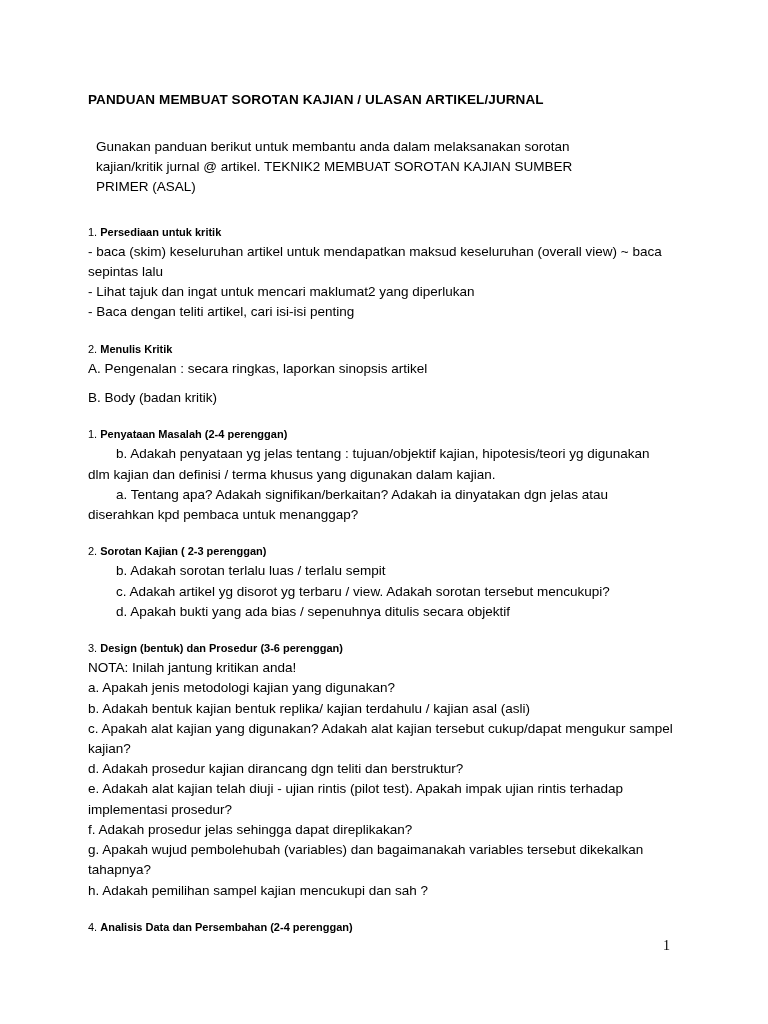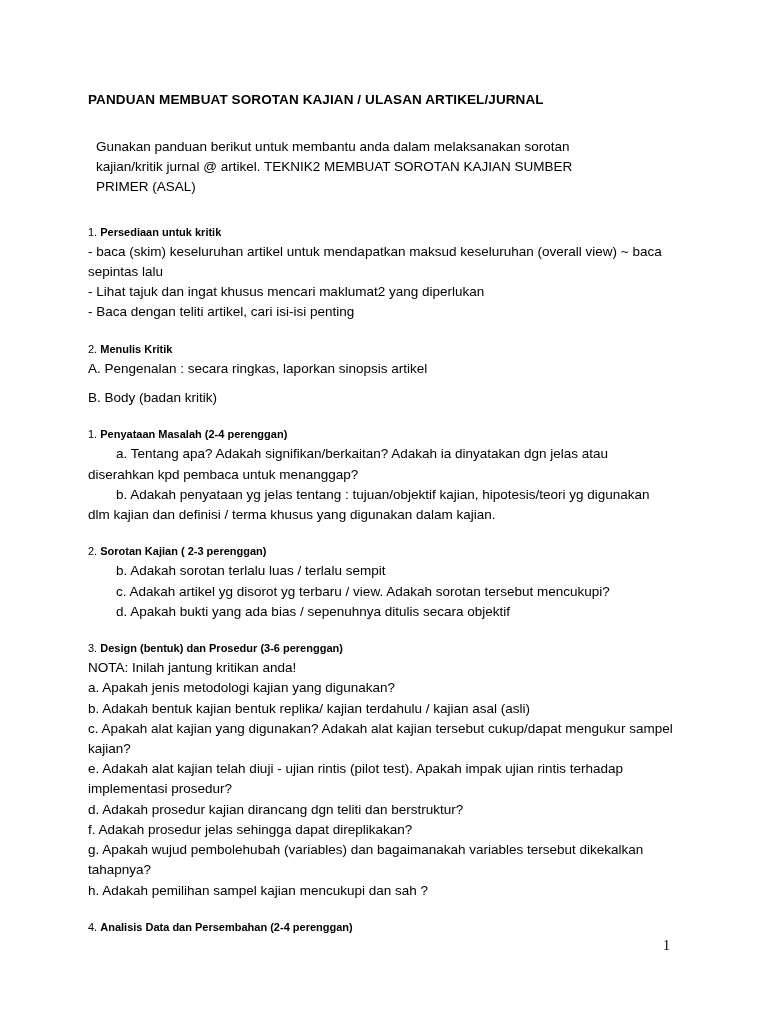--- a/index.html
+++ b/index.html
@@ -100,43 +100,43 @@
       <div>PRIMER (ASAL)</div>
     </div>
 
     <div class="gap-md"></div>
 
     <div class="heading">
       <span class="num">1.</span>
       <span class="ttl">Persediaan untuk kritik</span>
     </div>
     <div class="line">-  baca (skim) keseluruhan artikel untuk mendapatkan maksud keseluruhan (overall view) ~ baca sepintas lalu</div>
-    <div class="line">-  Lihat tajuk dan ingat khusus mencari maklumat2 yang diperlukan</div>
+    <div class="line">-  Lihat tajuk dan ingat untuk mencari maklumat2 yang diperlukan</div>
     <div class="line">-  Baca dengan teliti artikel, cari isi-isi penting</div>
 
     <div class="gap-md"></div>
 
     <div class="heading">
       <span class="num">2.</span>
       <span class="ttl">Menulis Kritik</span>
     </div>
     <div class="line">A.  Pengenalan : secara ringkas, laporkan sinopsis artikel</div>
 
     <div class="gap-sm"></div>
 
     <div class="line">B.  Body (badan kritik)</div>
 
     <div class="gap-md"></div>
 
     <div class="heading">
       <span class="num">1.</span>
       <span class="ttl">Penyataan Masalah (2-4 perenggan)</span>
     </div>
+    <div class="line indent-first">b.  Adakah penyataan yg jelas tentang : tujuan/objektif kajian, hipotesis/teori yg digunakan dlm kajian dan definisi / terma khusus yang digunakan dalam kajian.</div>
     <div class="line indent-first">a.  Tentang apa? Adakah signifikan/berkaitan? Adakah ia dinyatakan dgn jelas atau diserahkan kpd pembaca untuk menanggap?</div>
-    <div class="line indent-first">b.  Adakah penyataan yg jelas tentang : tujuan/objektif kajian, hipotesis/teori yg digunakan dlm kajian dan definisi / terma khusus yang digunakan dalam kajian.</div>
 
     <div class="gap-md"></div>
 
     <div class="heading">
       <span class="num">2.</span>
       <span class="ttl">Sorotan Kajian ( 2-3 perenggan)</span>
     </div>
     <div class="line sub-indent">b.  Adakah sorotan terlalu luas / terlalu sempit</div>
     <div class="line sub-indent">c.  Adakah artikel yg disorot yg terbaru / view. Adakah sorotan tersebut mencukupi?</div>
     <div class="line sub-indent">d.  Apakah bukti yang ada bias / sepenuhnya ditulis secara objektif</div>
@@ -147,22 +147,22 @@
       <span class="num">3.</span>
       <span class="ttl">Design (bentuk) dan Prosedur (3-6 perenggan)</span>
     </div>
     <div class="line">
       <span>NOTA:</span>
       <span class="ital">Inilah jantung kritikan anda!</span>
     </div>
     <div class="line">a.  Apakah jenis metodologi kajian yang digunakan?</div>
     <div class="line">b.  Adakah bentuk kajian bentuk replika/ kajian terdahulu / kajian asal (asli)</div>
     <div class="line">c.  Apakah alat kajian yang digunakan? Adakah alat kajian tersebut cukup/dapat mengukur sampel kajian?</div>
+    <div class="line">d.  Adakah prosedur kajian dirancang dgn teliti dan berstruktur?</div>
     <div class="line">e.  Adakah alat kajian telah diuji - ujian rintis (pilot test). Apakah impak ujian rintis terhadap implementasi prosedur?</div>
-    <div class="line">d.  Adakah prosedur kajian dirancang dgn teliti dan berstruktur?</div>
     <div class="line">f.  Adakah prosedur jelas sehingga dapat direplikakan?</div>
     <div class="line">g.  Apakah wujud pembolehubah (variables) dan bagaimanakah variables tersebut dikekalkan tahapnya?</div>
     <div class="line">h.  Adakah pemilihan sampel kajian mencukupi dan sah ?</div>
 
     <div class="gap-md"></div>
 
     <div class="heading">
       <span class="num">4.</span>
       <span class="ttl">Analisis Data dan Persembahan (2-4 perenggan)</span>
     </div>

